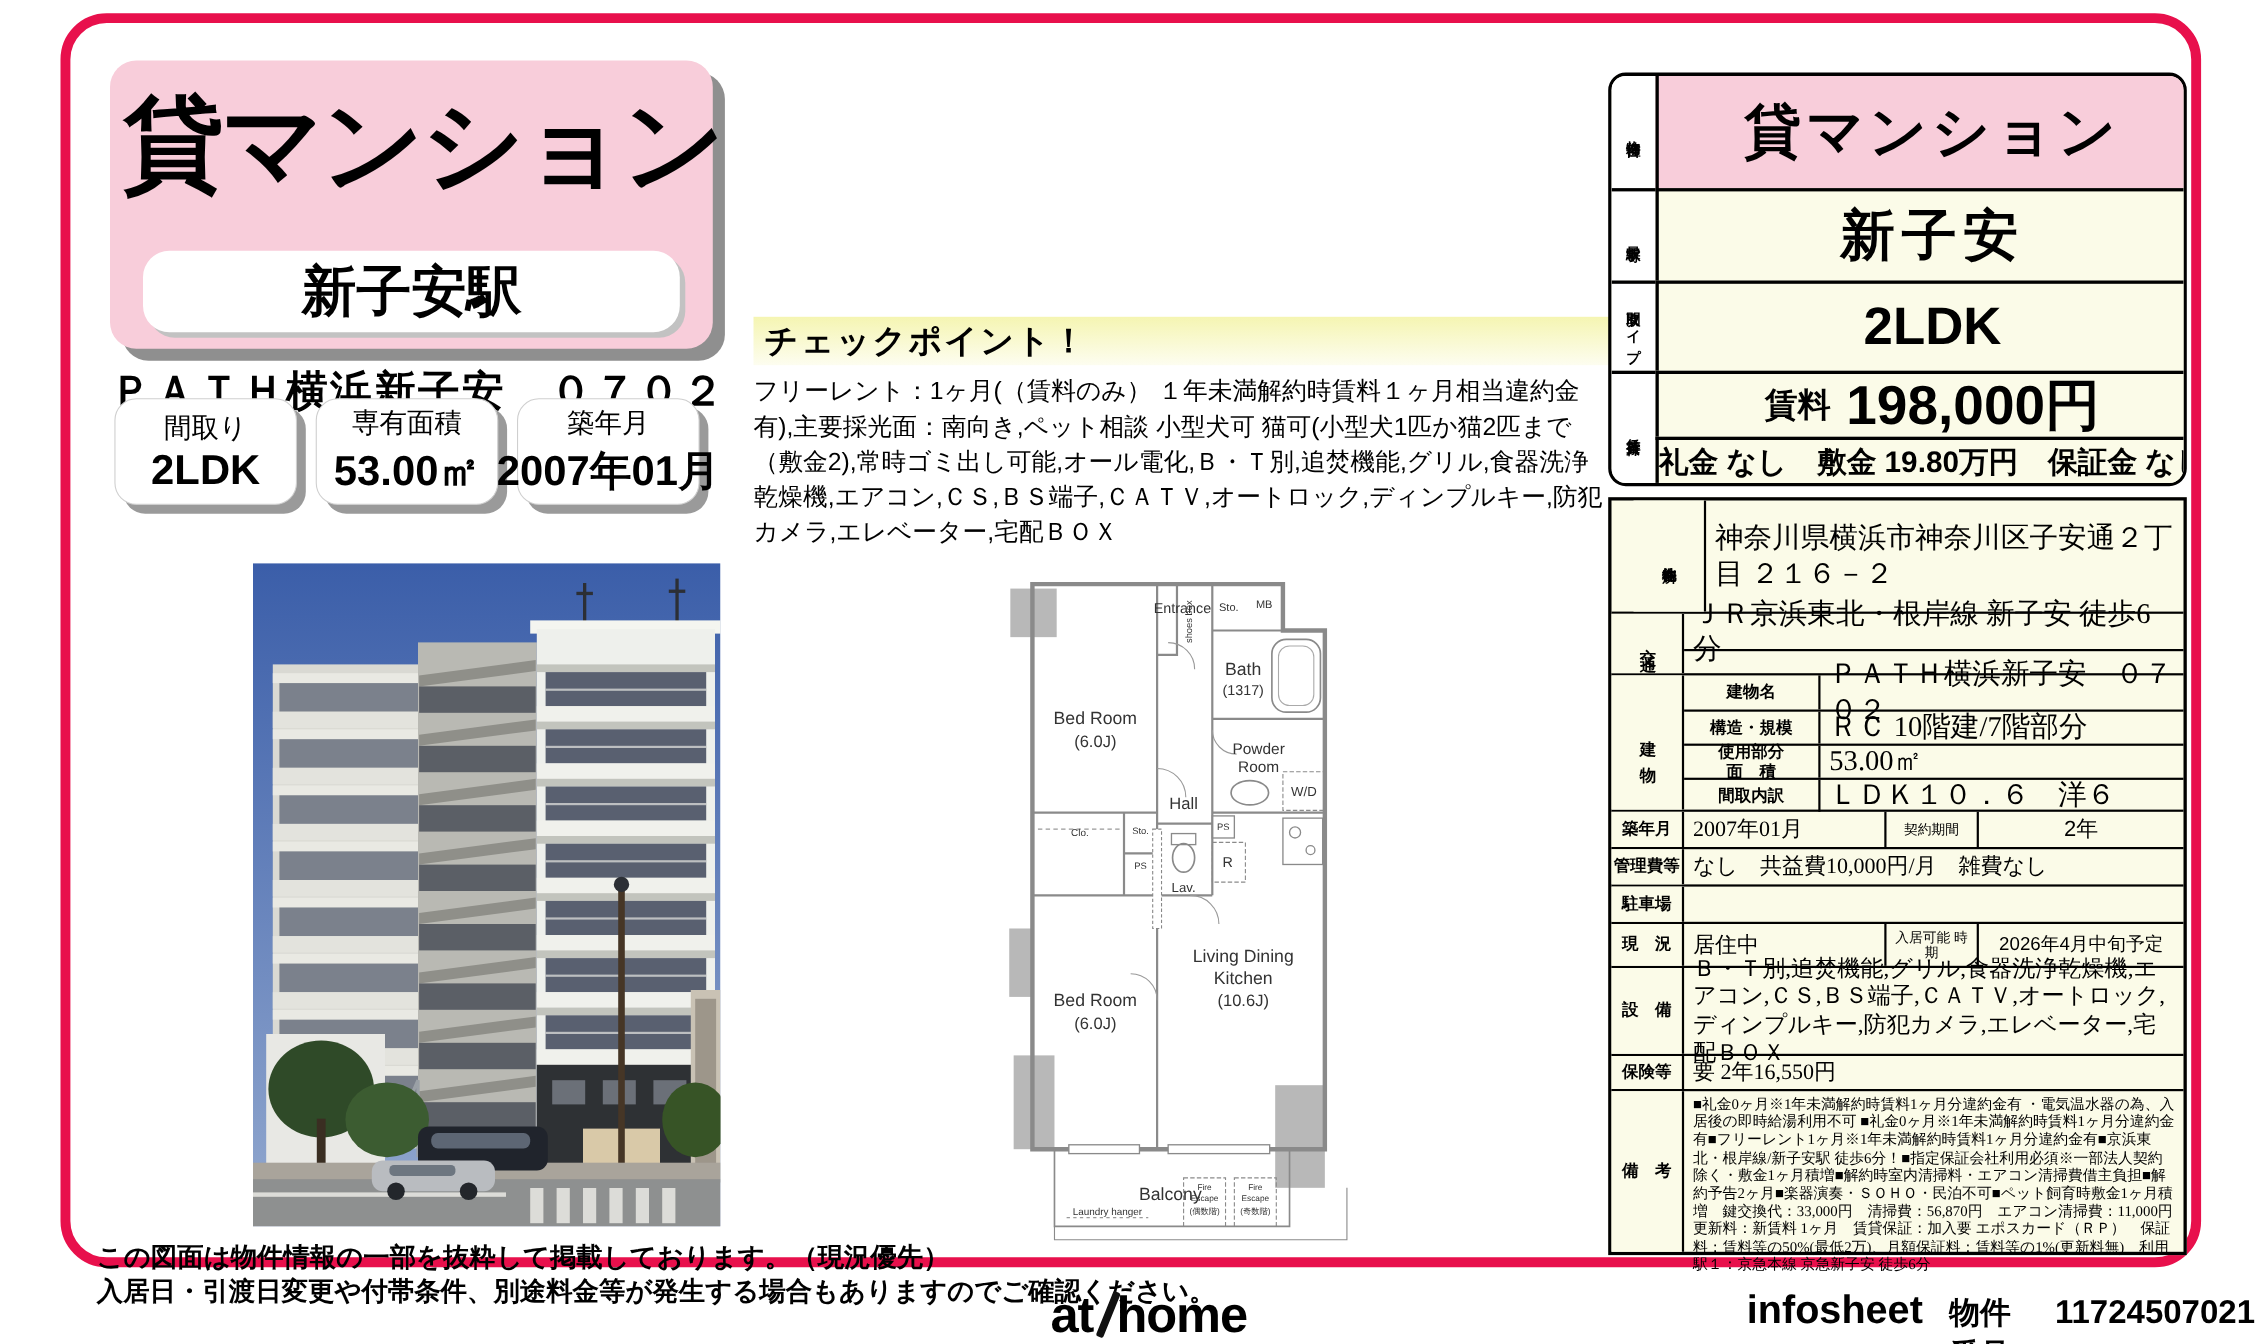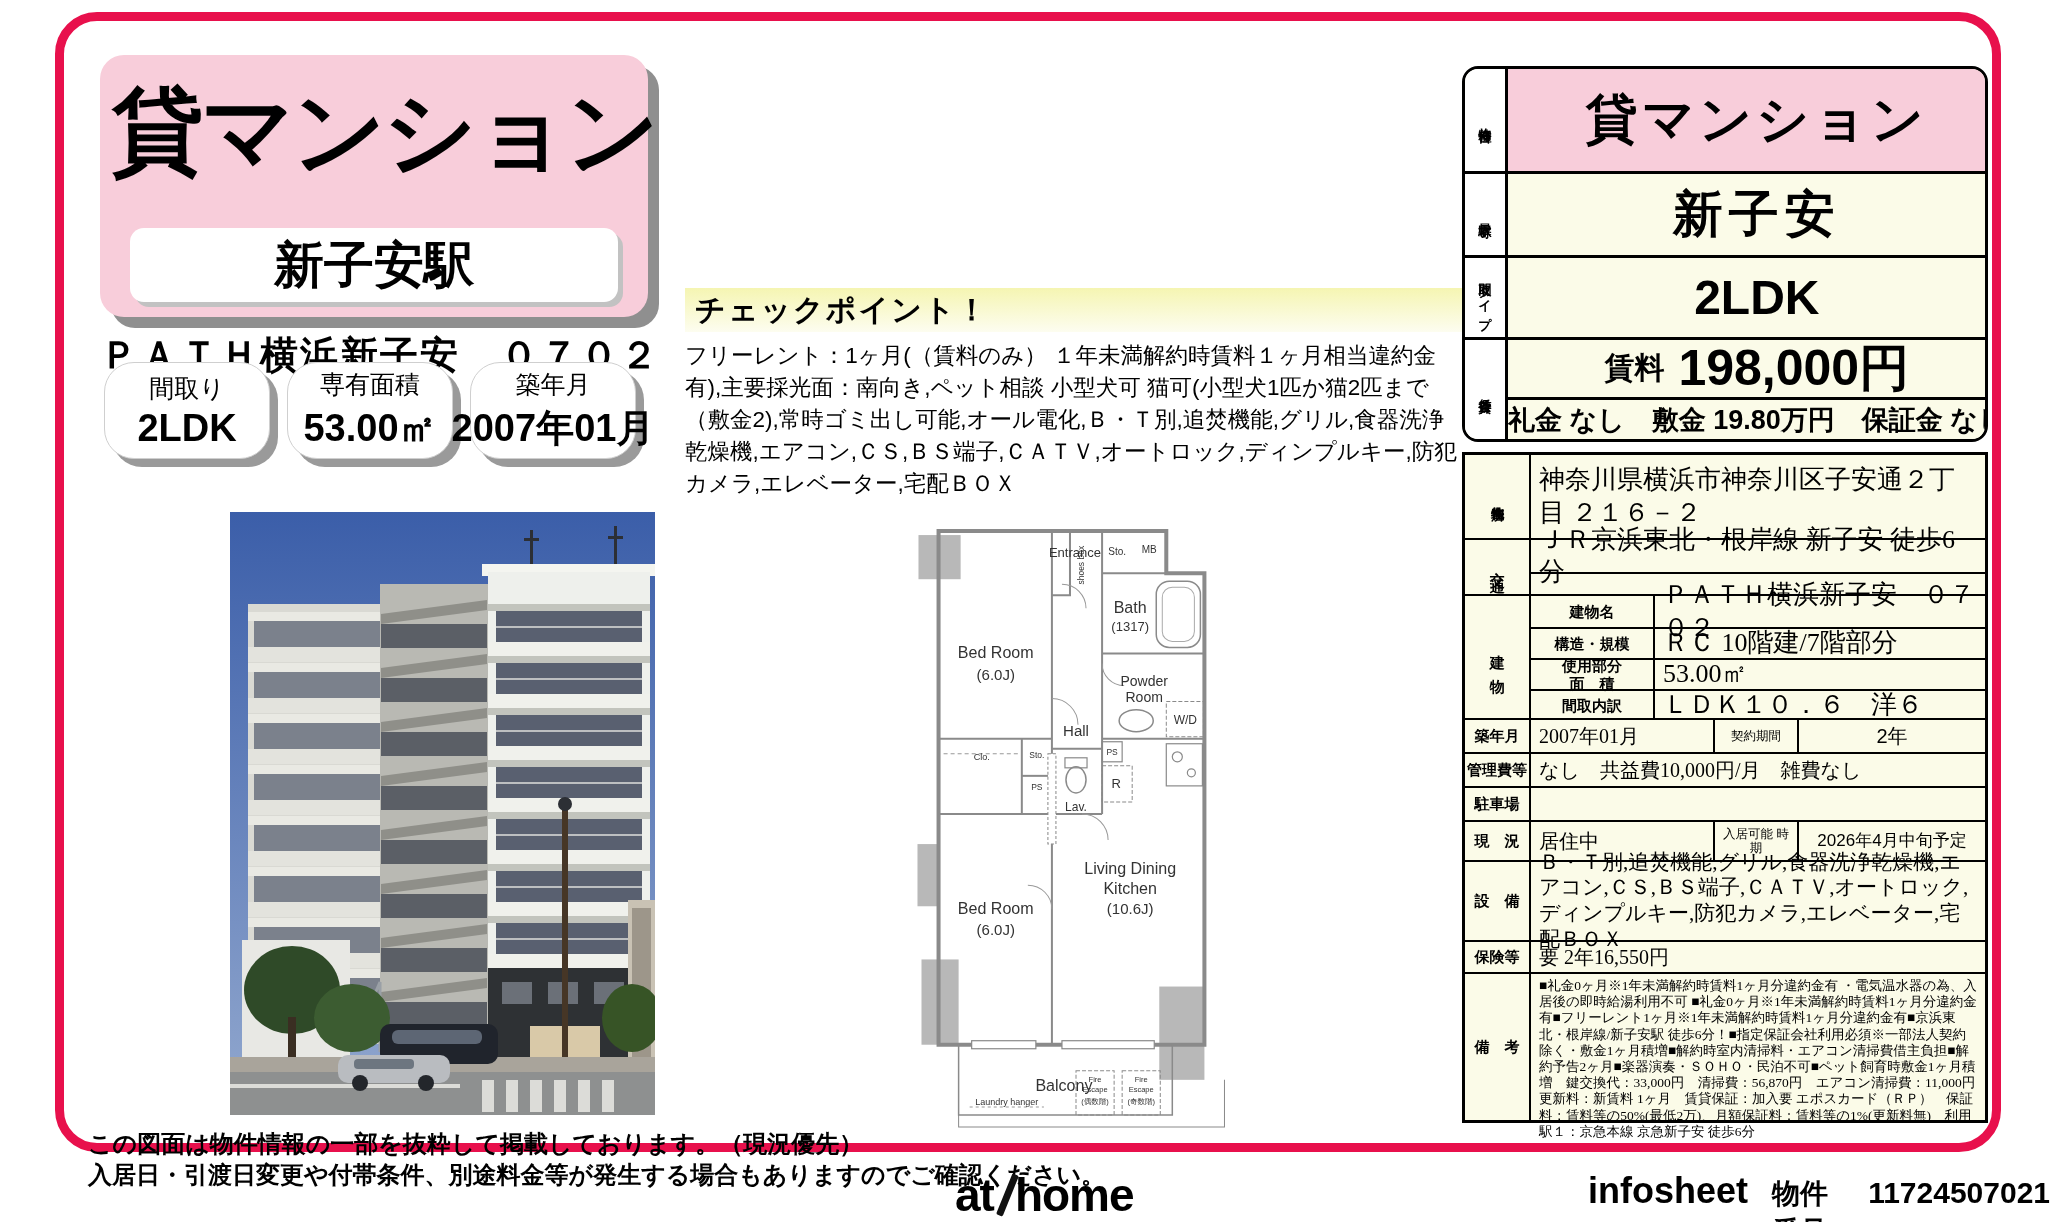--- a/index.html
+++ b/index.html
@@ -20,31 +20,31 @@
   #title-box {
     left:100px; top:55px; width:548px; height:262px;
     background:#f8cdda; border-radius:24px; box-shadow:11px 11px 0 #8f8f8f;
   }
   #title-cat {
     left:112px; top:70px; width:524px; text-align:center;
     font-size:92px; font-weight:700; letter-spacing:-3px; white-space:nowrap;
   }
   #station-box {
     left:130px; top:228px; width:488px; height:74px; background:#fff;
-    border-radius:14px; box-shadow:5px 5px 0 #c2c2c2;
+    border-radius:24px; box-shadow:5px 5px 0 #c2c2c2;
     display:flex; align-items:center; justify-content:center;
   }
   #station-box .txt { font-size:50px; font-weight:700; }
   #code-line {
     left:100px; top:330px; width:548px; text-align:center;
     font-size:38px; font-weight:600; letter-spacing:2px; white-space:nowrap;
   }
   .stat-box {
     top:362px; width:166px; height:97px; background:#fff;
-    border:1px solid #cfcfcf; border-radius:30px; box-shadow:8px 8px 0 #9a9a9a;
+    border:1px solid #cfcfcf; border-radius:20px; box-shadow:8px 8px 0 #9a9a9a;
     display:flex; flex-direction:column; align-items:center; justify-content:center; gap:2px;
   }
   .stat-box .lab { font-size:25px; }
   .stat-box .val { font-size:38px; font-weight:700; white-space:nowrap; }
 
   
   #cp-band {
     left:685px; top:288px; width:793px; height:44px;
     background:linear-gradient(180deg,#f5f5b2 0%,#fdfdf0 100%);
     display:flex; align-items:center; padding-left:10px;
@@ -344,21 +344,21 @@
     <div class="t1c bl bt" id="t1-ldk">2LDK</div>
     <div class="t1c t1-lab bt" style="grid-row:4/6;">賃貸条件</div>
     <div class="t1c bl bt" id="t1-rent">
       <span class="rl">賃料</span>
       <span class="rv">198,000円</span>
     </div>
     <div class="t1c bl bt" id="t1-sub">礼金 なし　敷金 19.80万円　保証金 なし</div>
   </div>
 
   <div id="t2" class="abs">
-    <div class="d-row" style="height:83px;">
+    <div class="d-row" style="height:101px;padding-left:20px;">
       <div class="d-lab d-vlab" style="font-size:13px; letter-spacing:0;">物件所在地</div>
       <div class="d-val big">神奈川県横浜市神奈川区子安通２丁目 ２１６－２</div>
     </div>
     <div class="d-row" style="height:56px;">
       <div class="d-lab d-vlab" style="letter-spacing:8px;">交通</div>
       <div style="flex:1; display:flex; flex-direction:column;">
         <div class="d-val big" style="height:34px; border-bottom:2px solid #000;">ＪＲ京浜東北・根岸線 新子安 徒歩6分</div>
         <div style="flex:1;"></div>
       </div>
     </div>

